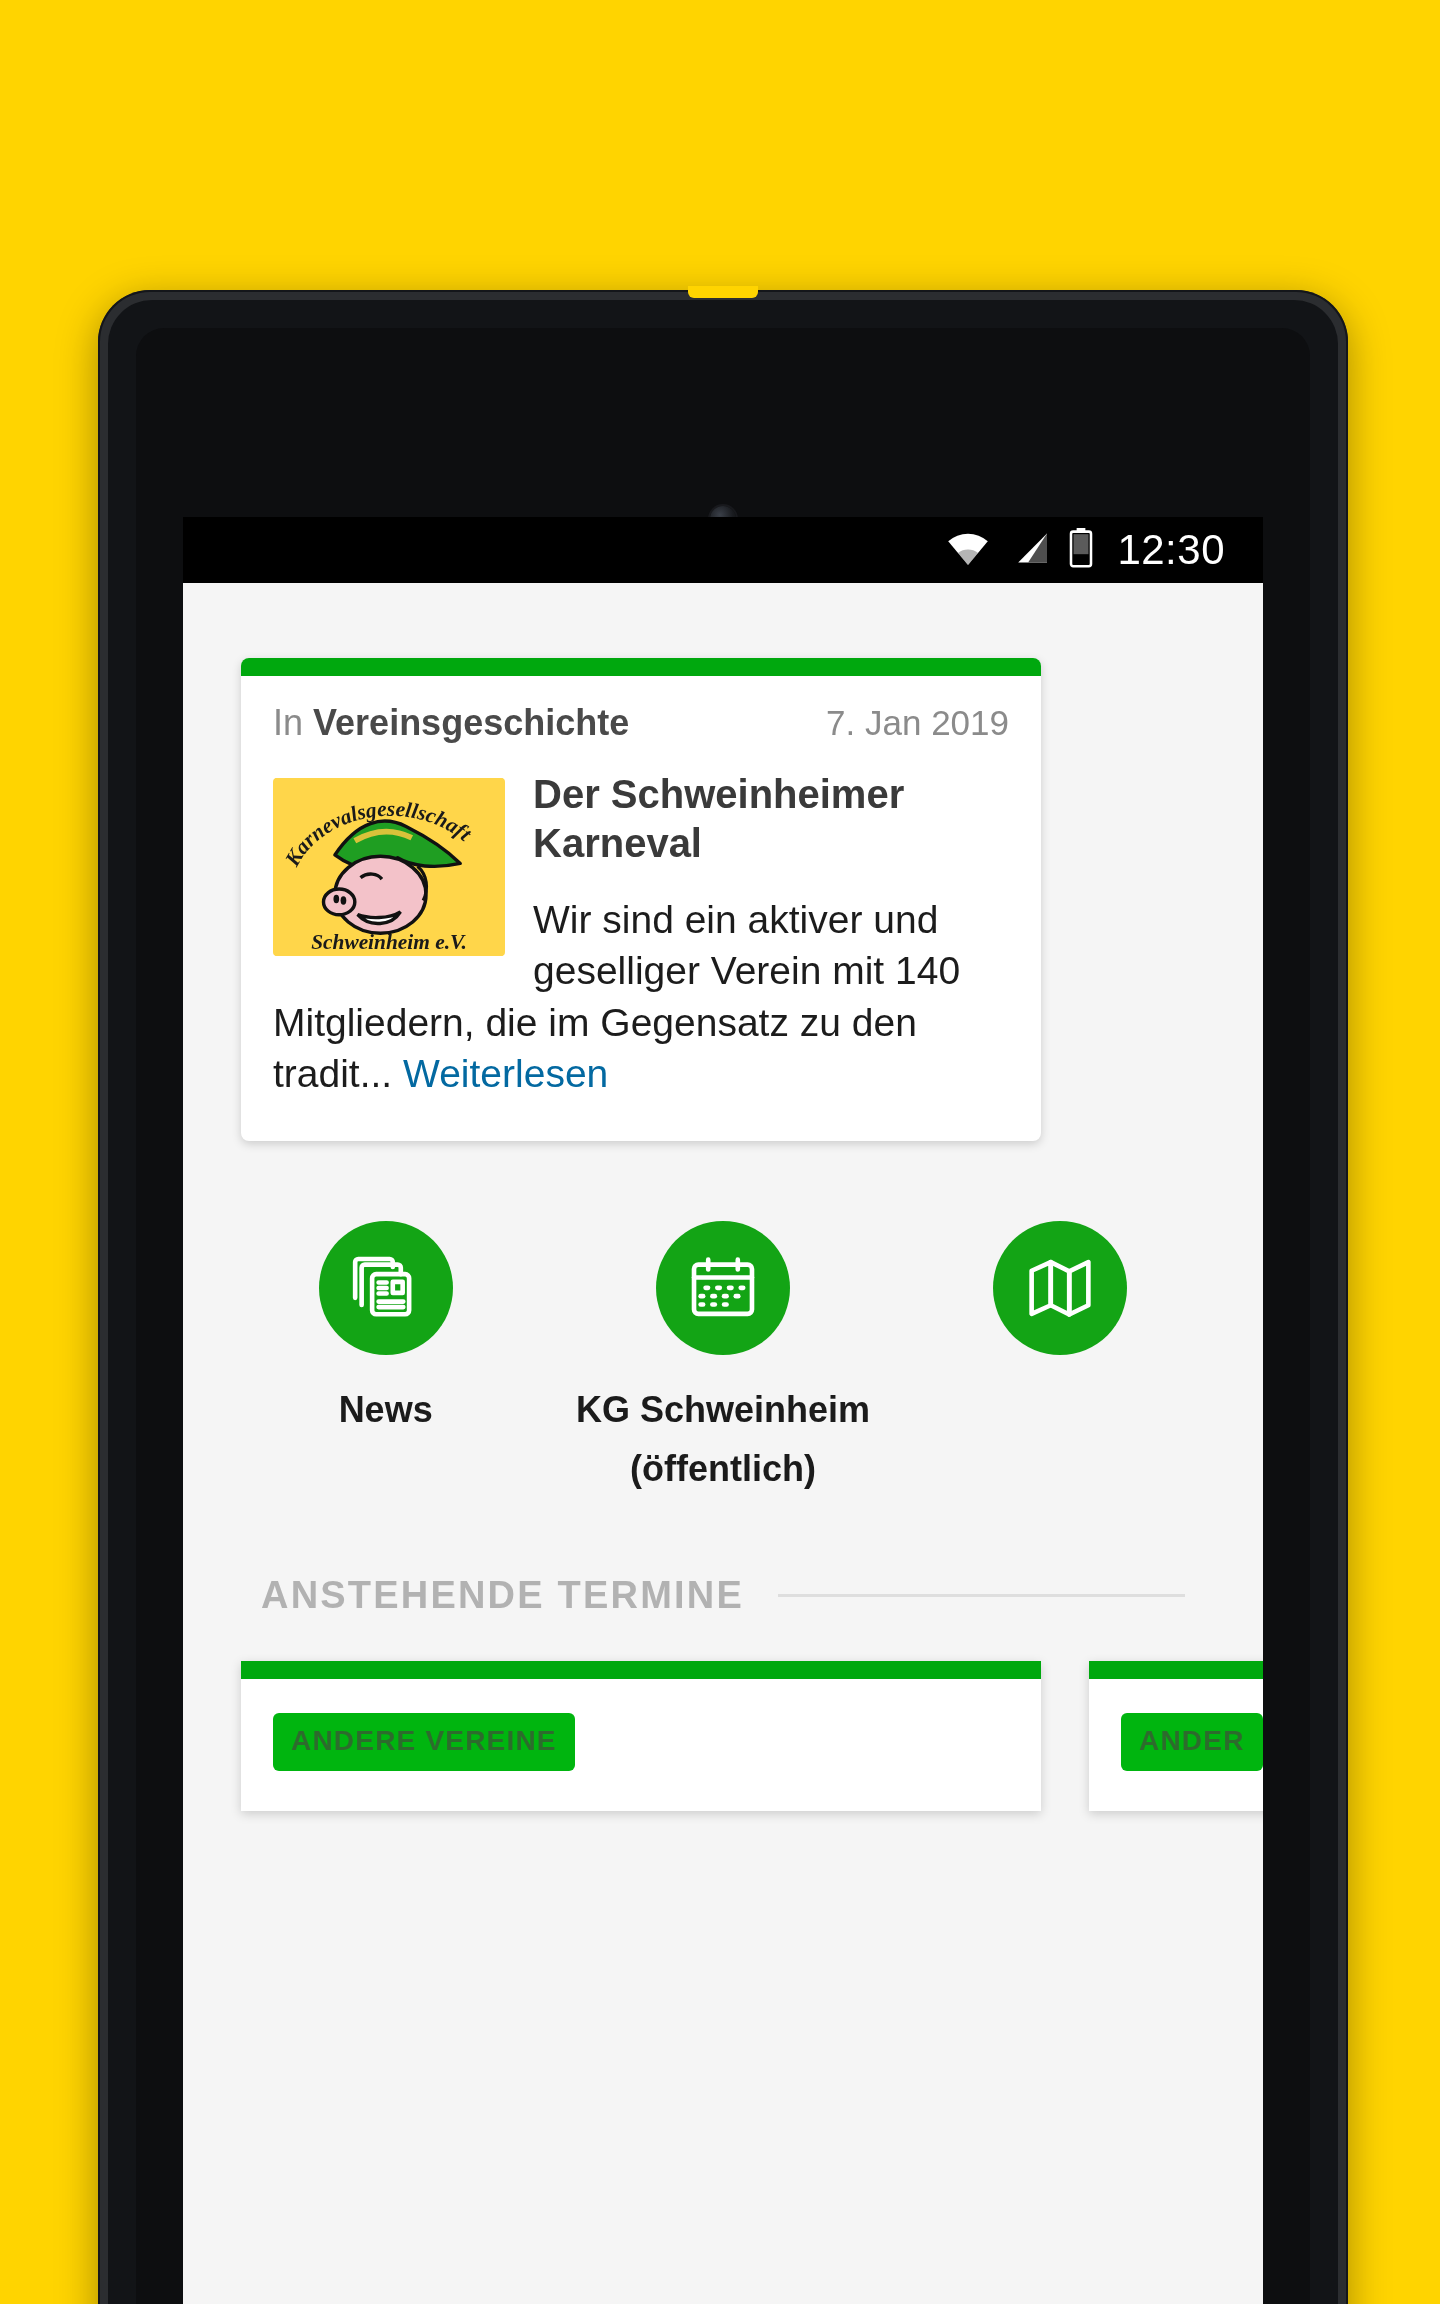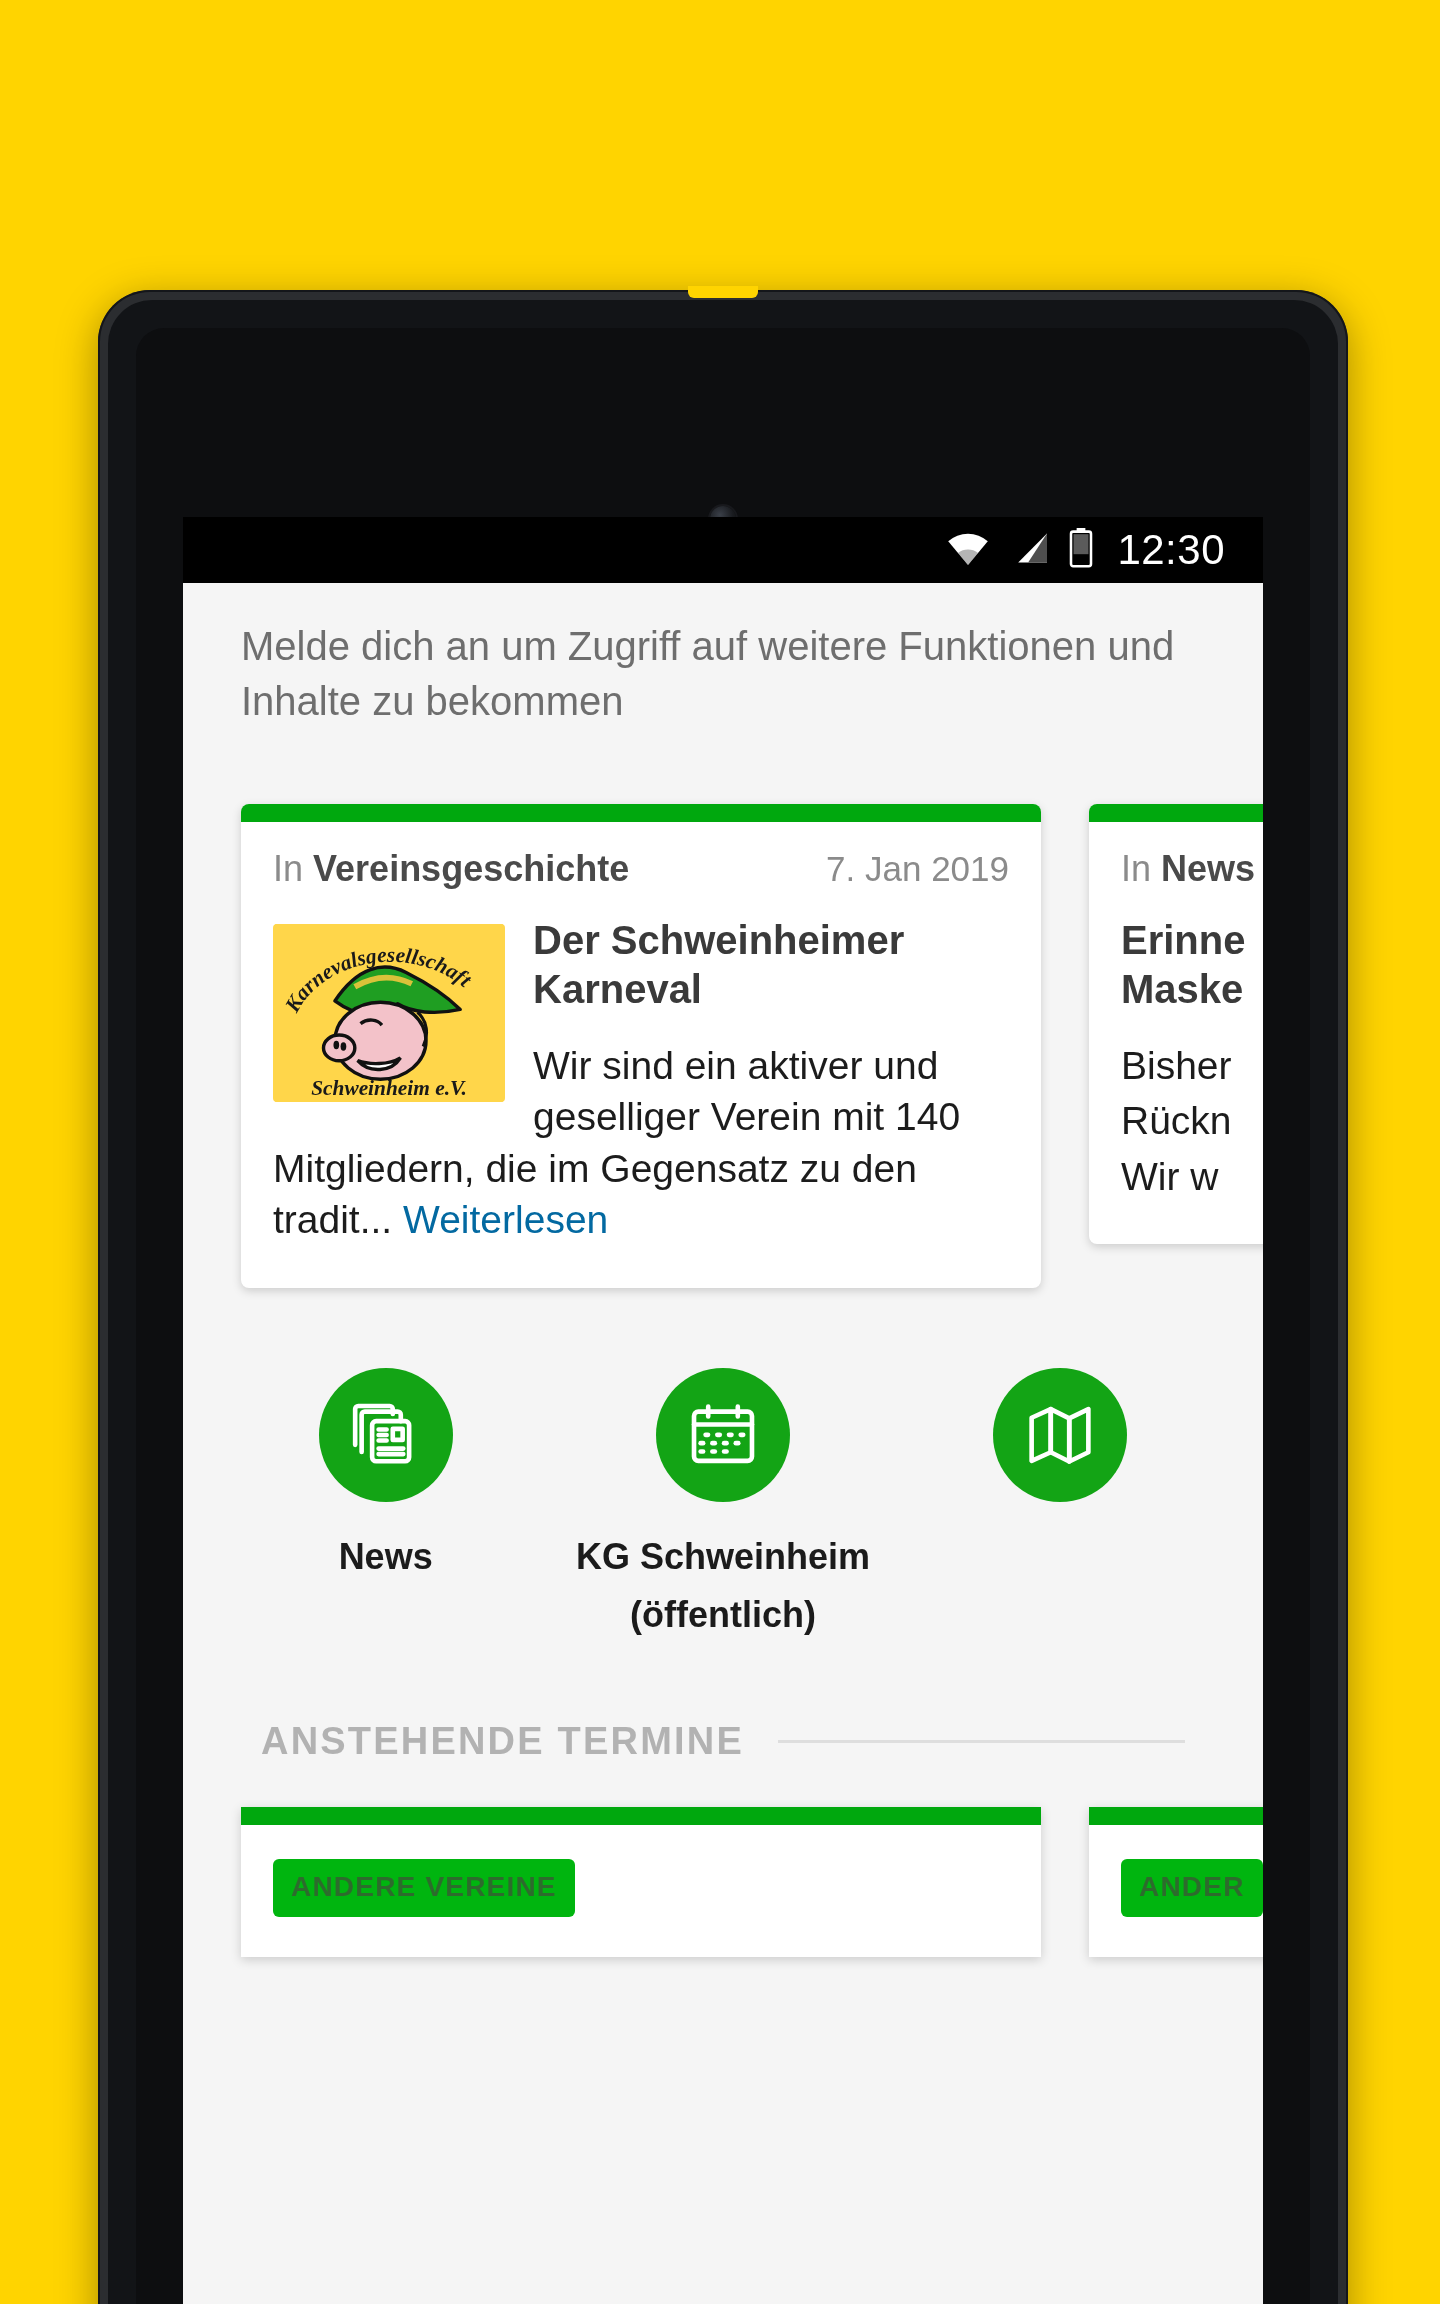--- a/index.html
+++ b/index.html
@@ -305,21 +305,20 @@
         <rect x="4.6" y="0" width="4.8" height="2" fill="#ffffff"></rect>
         <rect x="1.5" y="2" width="11" height="19" rx="1.2" fill="none" stroke="#ffffff" stroke-width="1.4"></rect>
         <rect x="2.9" y="3.4" width="8.2" height="11" fill="#5b5b5b"></rect>
       </svg>
     </span>
     <span class="sb-time">12:30</span>
   </div>
 
   <div class="content">
 
-    <div class="promo-text">Melde dich an um Zugriff auf weitere Funktionen und Inhalte zu bekommen</div>
 
 
     <div class="card-row">
 
       <div class="news-card">
         <div class="card-topbar"></div>
         <div class="card-body">
           <div class="card-meta">
             <div>
               <span class="in">In</span>
@@ -354,38 +353,20 @@
             <div class="card-title">Der Schweinheimer Karneval</div>
             <div class="card-text">
               <span>Wir sind ein aktiver und geselliger Verein mit 140 Mitgliedern, die im Gegensatz zu den tradit...</span>
               <span class="more-link">Weiterlesen</span>
             </div>
             <div class="clear"></div>
           </div>
         </div>
       </div>
 
-      <div class="news-card partial">
-        <div class="card-topbar"></div>
-        <div class="card-body">
-          <div class="card-meta">
-            <div>
-              <span class="in">In</span>
-              <span class="cat">News</span>
-            </div>
-          </div>
-          <div class="card-main">
-            <div class="card-title">Erinne</div>
-            <div class="card-title">Maske</div>
-            <div class="card-text">Bisher</div>
-            <div class="card-text" style="margin-top:4px">Rückn</div>
-            <div class="card-text" style="margin-top:4px">Wir w</div>
-          </div>
-        </div>
-      </div>
 
     </div>
 
     <div class="quick-row">
 
       <div class="quick-item">
         <div class="quick-circle">
           <svg width="74" height="74" viewBox="0 0 24 24" fill="none" stroke="#ffffff" stroke-width="1.5" stroke-linecap="round" stroke-linejoin="round">
             <rect x="7.5" y="7.5" width="12" height="13" rx="1.3"></rect>
             <path d="M16.8 7.5V5.4a1 1 0 0 0-1-1H5.1a1 1 0 0 0-1 1v12.1"></path>

